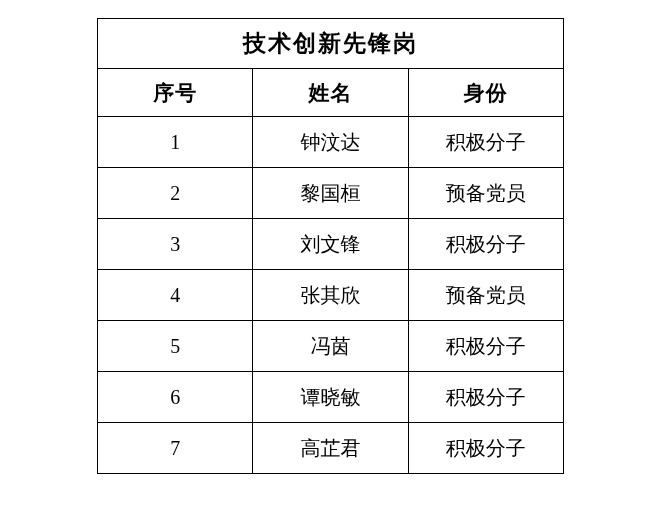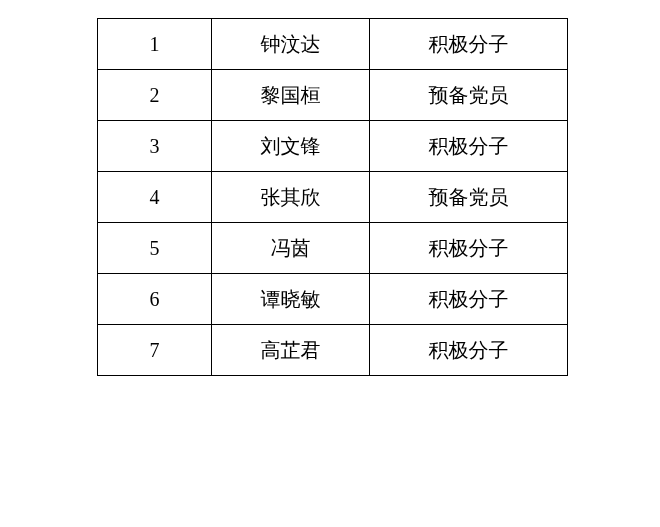--- a/index.html
+++ b/index.html
@@ -60,20 +60,28 @@
   .col-role { width: 197px; }
 </style>
 </head>
 <body>
 
 <div class="page">
   <div class="table-wrap">
     <table class="data-table">
       <tbody>
         <tr>
+          <td class="title-cell" colspan="3">技术创新先锋岗</td>
+        </tr>
+        <tr>
+          <td class="head-cell col-idx">序号</td>
+          <td class="head-cell col-name">姓名</td>
+          <td class="head-cell col-role">身份</td>
+        </tr>
+        <tr>
           <td class="body-cell col-idx">1</td>
           <td class="body-cell col-name">钟汶达</td>
           <td class="body-cell col-role">积极分子</td>
         </tr>
         <tr>
           <td class="body-cell col-idx">2</td>
           <td class="body-cell col-name">黎国桓</td>
           <td class="body-cell col-role">预备党员</td>
         </tr>
         <tr>

